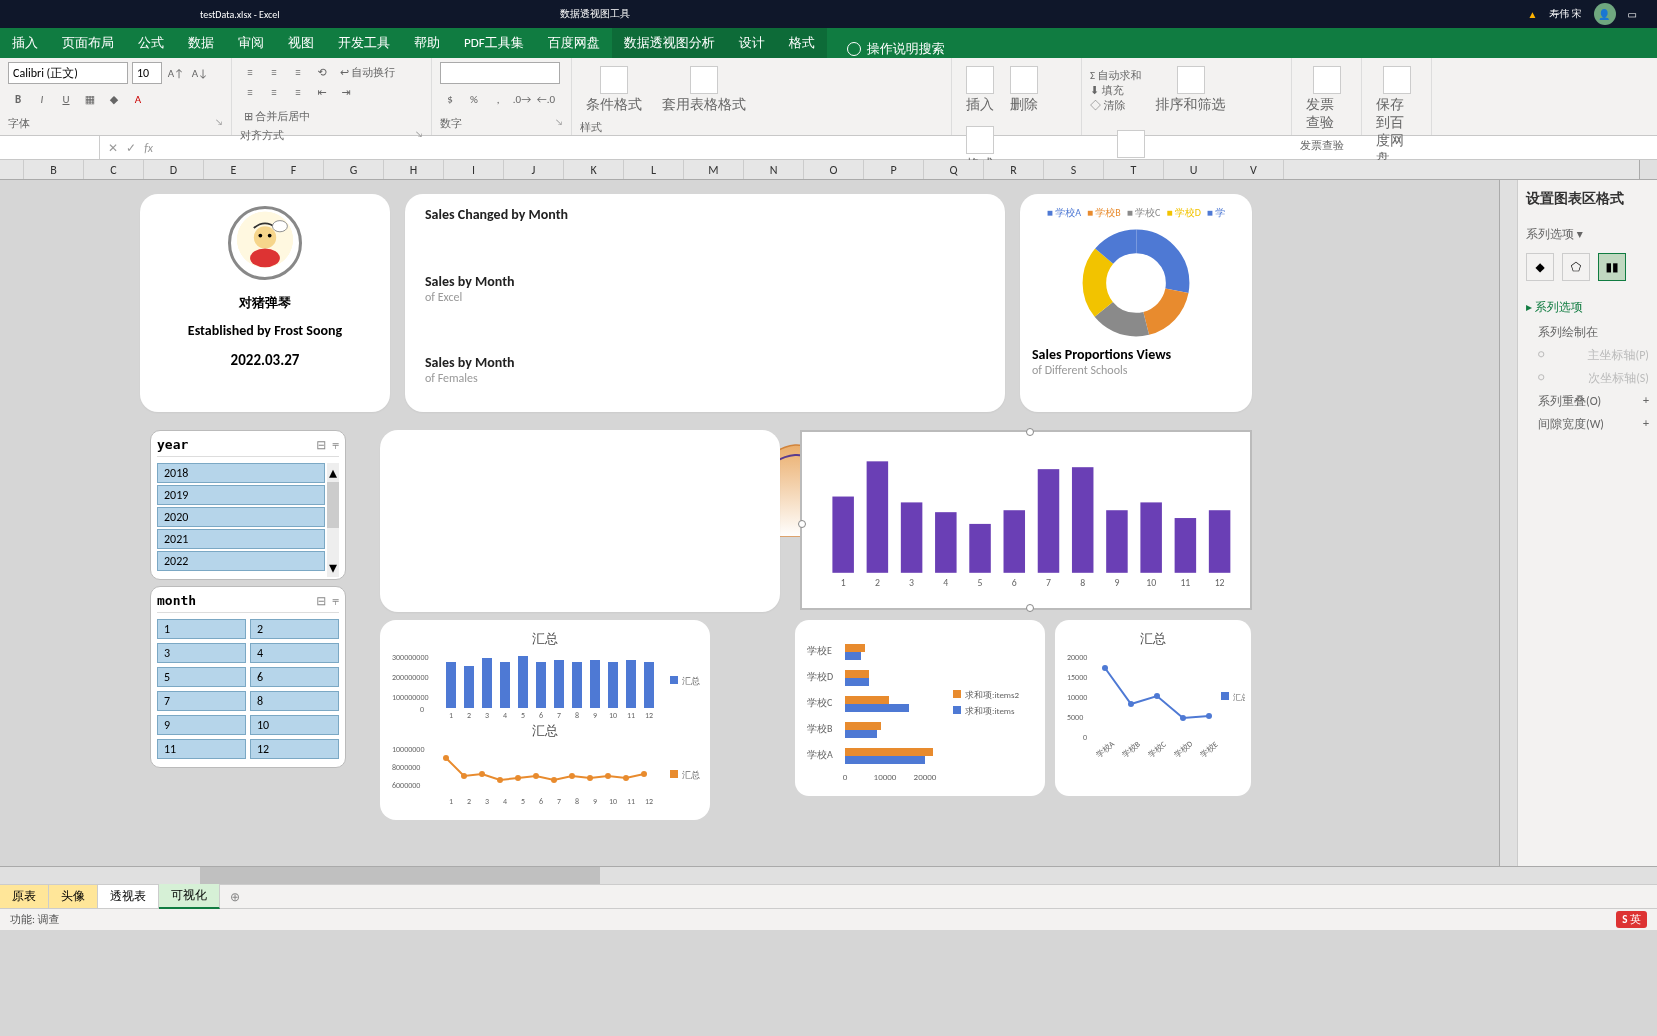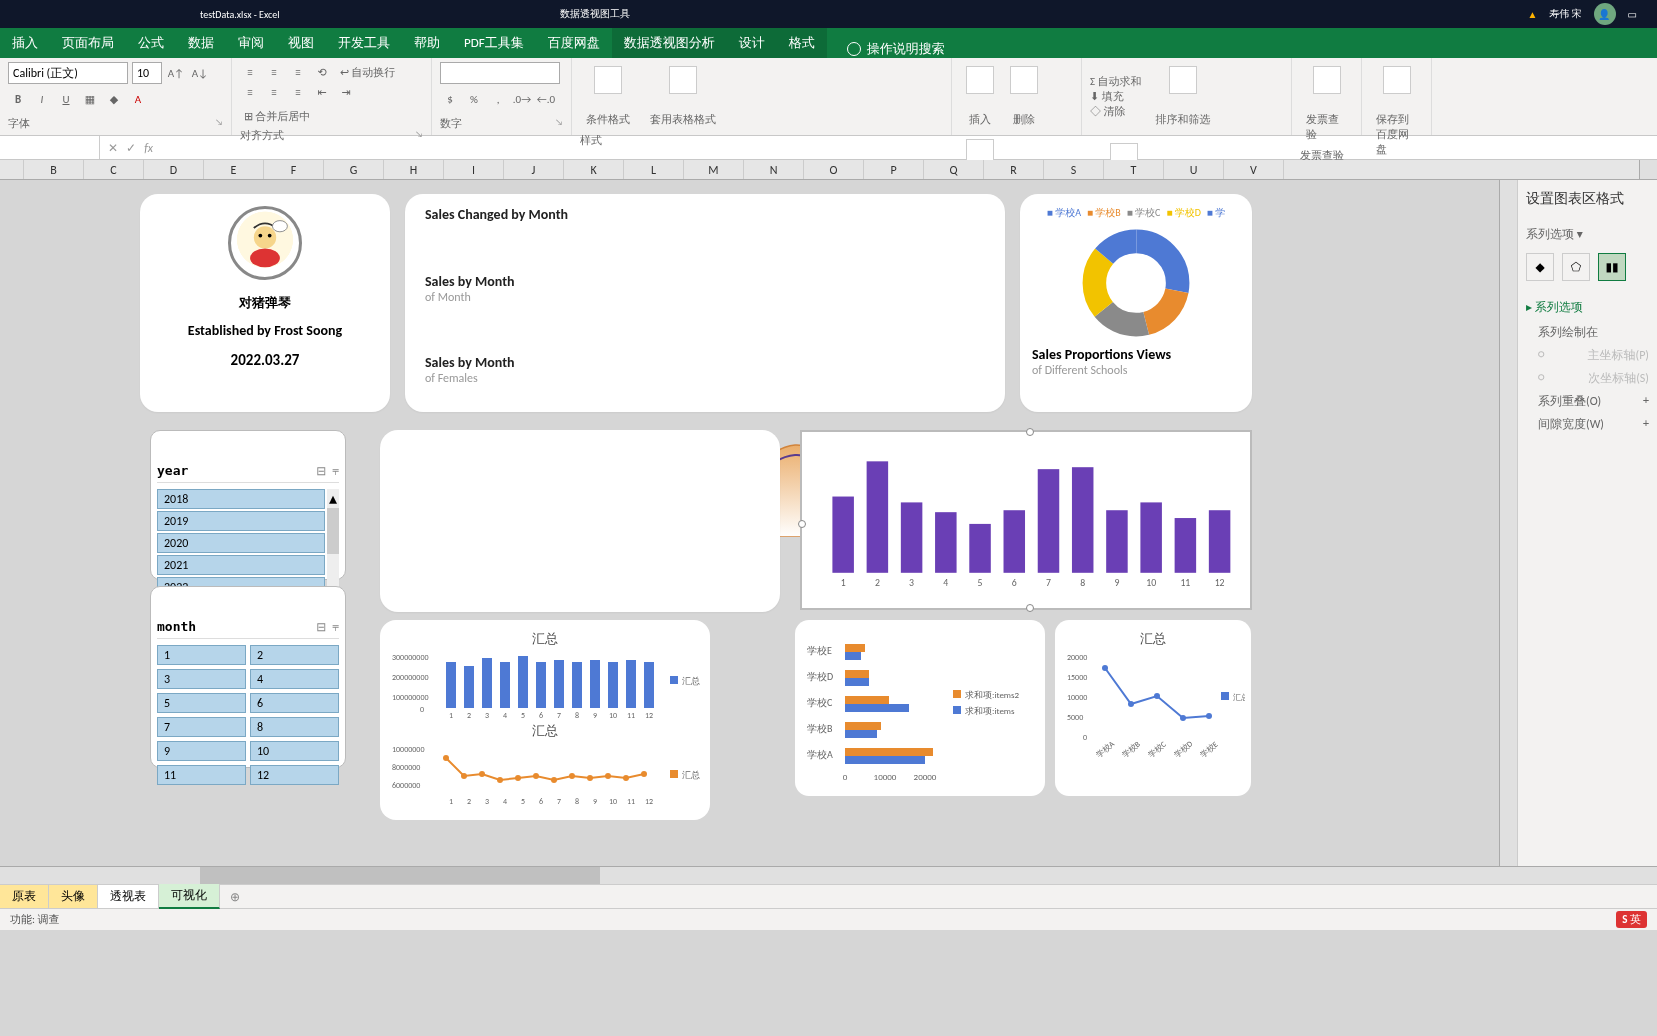--- a/index.html
+++ b/index.html
@@ -26,40 +26,40 @@
 .rgroup .controls { display: flex; gap: 4px; align-items: center; flex-wrap: wrap; }
 .rgroup .label { text-align: center; color: #666; font-size: 11px; padding-top: 2px; display: flex; justify-content: space-between; gap: 42px; }
 .rgroup .label .exp { font-size: 9px; color: #999; }
 .fontbox { height: 22px; border: 1px solid #aaa; background: #fff; padding: 1px 4px; font-size: 12px; }
 .fontname { width: 120px; }
 .fontsize { width: 30px; }
 .ibtn { width: 20px; height: 20px; display: flex; align-items: center; justify-content: center; color: #666; cursor: pointer; }
 .ibtn.wide { width: auto; padding: 0 4px; gap: 2px; }
 .stylebtn { border: 1px solid #aaa; padding: 4px 8px; font-size: 12px; background: #fff; min-width: 80px; text-align: center; }
 .stylebtn.hilite { background: #c5572e; color: #fff; }
-.bigbtn { display: flex; flex-direction: column; align-items: center; gap: 18px; padding: 4px 6px; font-size: 11px; color: #666; }
+.bigbtn { display: flex; flex-direction: column; align-items: center; gap: 2px; padding: 4px 6px; font-size: 14px; color: #666; }
 .bigbtn .icn { width: 28px; height: 28px; border: 1px solid #ccc; background: #fff; }
 
 
 .fxbar { background: #fff; height: 24px; border-bottom: 1px solid #c8c8c8; display: flex; align-items: center; font-size: 12px; }
 .fxbar .namebox { width: 100px; border-right: 1px solid #ccc; padding: 0 4px; height: 100%; display: flex; align-items: center; }
 .fxbar .fxbtns { display: flex; gap: 8px; padding: 0 8px; color: #999; }
 .fxbar .formula { flex: 1; padding: 0 6px; color: #444; }
 
 
 .colhdr { background: #e6e6e6; height: 20px; display: flex; border-bottom: 1px solid #aaa; font-size: 12px; color: #333; position: relative; }
 .colhdr .rowh { width: 24px; border-right: 1px solid #ccc; }
 .colhdr .c { width: 60px; text-align: center; border-right: 1px solid #ccc; line-height: 20px; }
 .colhdr .scrollv { width: 18px; background: #e0e0e0; border-left: 1px solid #aaa; }
 
 
 .main { display: flex; height: 686px; }
 .sheet { flex: 1; background: #d6d6d6; padding: 18px 10px; overflow: hidden; position: relative; }
 .panel { width: 140px; background: #f3f2f1; border-left: 1px solid #ccc; padding: 10px 8px; font-size: 12px; }
-.panel h4 { font-size: 14px; font-weight: normal; margin-bottom: 18px; color: #333; }
+.panel h4 { font-size: 14px; font-weight: bold; margin-bottom: 18px; color: #333; }
 .panel .iconrow { display: flex; gap: 8px; margin-bottom: 18px; }
 .panel .picn { width: 28px; height: 28px; border: 1px solid #ccc; display: flex; align-items: center; justify-content: center; }
 .panel .picn.active { background: #c0d8c0; border-color: #107c41; }
 .panel .opthead { color: #107c41; font-size: 12px; margin-bottom: 8px; }
 .panel .opt { color: #666; margin: 6px 0 6px 12px; font-size: 12px; display: flex; justify-content: space-between; }
 
 
 .card { background: #fff; border-radius: 18px; position: absolute; box-shadow: 0 1px 2px rgba(0,0,0,0.05); }
 .card1 { left: 140px; top: 14px; width: 250px; height: 218px; display: flex; flex-direction: column; align-items: center; padding-top: 12px; }
 .card1 .logo { width: 74px; height: 74px; border-radius: 50%; border: 3px solid #888; background: radial-gradient(circle at 50% 45%, #fff8e0 55%, #fff 56%); display: flex; align-items: center; justify-content: center; overflow: hidden; }
@@ -78,21 +78,21 @@
 
 .card3 { left: 1020px; top: 14px; width: 232px; height: 218px; padding: 12px; }
 .card3 .legend { font-size: 10px; display: flex; gap: 6px; justify-content: center; flex-wrap: wrap; }
 .card3 .legend span::before { content: "■ "; }
 .donut { margin: 8px auto; display: block; }
 .card3 .dt { font-size: 14px; font-weight: bold; }
 .card3 .ds { font-size: 12px; color: #999; }
 
 
 .slicer { position: absolute; background: #fff; border: 1px solid #bbb; border-radius: 10px; padding: 6px; }
-.slicer .shead { display: flex; justify-content: space-between; align-items: center; border-bottom: 1px solid #ddd; padding-bottom: 4px; margin-top: 26px; }
+.slicer .shead { display: flex; justify-content: space-between; align-items: center; border-bottom: 1px solid #ddd; padding-bottom: 4px; }
 .slicer .shead .st { font-weight: bold; font-size: 13px; font-family: Consolas, monospace; }
 .slicer .sicons { display: flex; gap: 6px; color: #888; font-size: 12px; }
 .slicer .items { margin-top: 6px; position: relative; }
 .slicer .item { background: #b6d5ea; border: 1px solid #7ba8c4; padding: 2px 6px; font-size: 12px; margin-bottom: 2px; cursor: pointer; }
 .slicer1 { left: 150px; top: 250px; width: 196px; height: 150px; }
 .slicer1 .items { height: 114px; overflow: hidden; padding-right: 14px; }
 .slicer1 .scrollbar { position: absolute; right: 0; top: 0; bottom: 0; width: 12px; background: #eee; }
 .slicer1 .scrollbar .thumb { background: #ccc; height: 40%; width: 100%; }
 .slicer2 { left: 150px; top: 406px; width: 196px; height: 182px; }
 .slicer2 .grid2 { display: grid; grid-template-columns: 1fr 1fr; gap: 2px 4px; }
@@ -349,21 +349,21 @@
       <div class="t3">2022.03.27</div>
     </div>
 
     <div class="card card2">
       <div class="titles">
         <div>
             <div class="ct">Sales Changed by Month</div>
           </div>
         <div>
             <div class="ct">Sales by Month</div>
-            <div class="cs">of Month</div>
+            <div class="cs">of Excel</div>
           </div>
         <div>
             <div class="ct">Sales by Month</div>
             <div class="cs">of Females</div>
           </div>
       </div>
       <div class="area-chart">
         <svg viewBox="0 0 560 140" preserveAspectRatio="none">
           <defs>
               <linearGradient id="g1" x1="0" y1="0" x2="0" y2="1">

